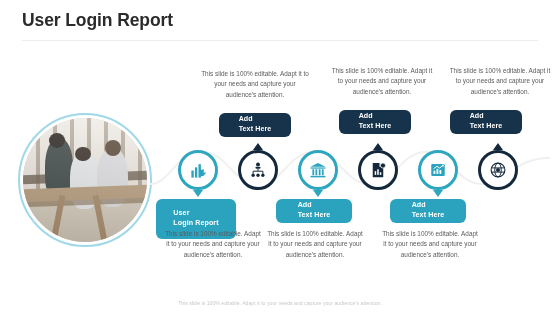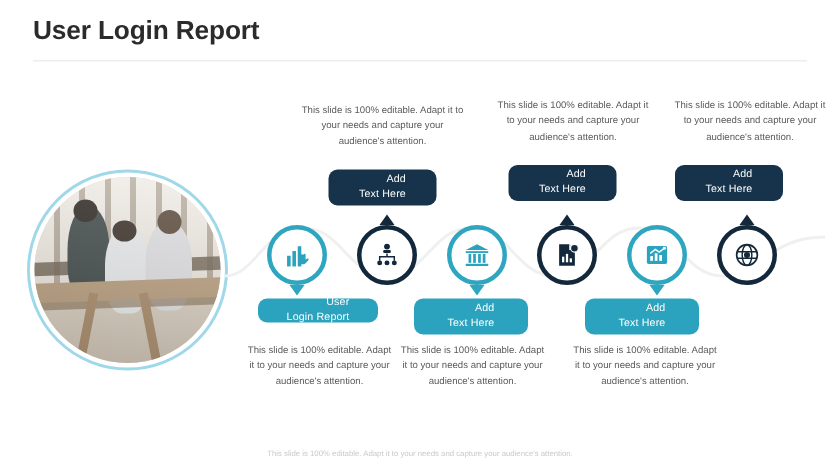--- a/index.html
+++ b/index.html
@@ -130,23 +130,23 @@
     color: #5b5b5b;
     text-align: center;
   }
 
   
   .pill {
     position: absolute;
     border-radius: 6px;
     color: #ffffff;
     font-size: 7.1px;
-    font-weight: normal;
+    font-weight: bold;
     line-height: 1.35;
-    text-align: right;
+    text-align: left;
     display: flex;
     align-items: center;
     justify-content: center;
     white-space: pre-line;
     letter-spacing: .1px;
   }
   .pill.navy { background: #16334b; }
   .pill.teal { background: #2ba3bf; }
 
   
@@ -276,21 +276,21 @@
   <div class="pill navy" style="left:339px; top:110px; width:72px; height:24px;">Add
 Text Here</div>
 
   <div class="blurb" style="left:448px; top:66px; width:104px;">This slide is 100%
 editable. Adapt it to your
 needs and capture your
 audience's attention.</div>
   <div class="pill navy" style="left:450px; top:110px; width:72px; height:24px;">Add
 Text Here</div>
 
-  <div class="pill teal" style="left:172px; top:199px; width:80px; height:16px;">User
+  <div class="pill teal" style="left:156px; top:199px; width:80px; height:40px;">User
 Login Report</div>
   <div class="blurb" style="left:163px; top:229px; width:100px;">This slide is 100%
 editable. Adapt it to your
 needs and capture your
 audience's attention.</div>
 
   <div class="pill teal" style="left:276px; top:199px; width:76px; height:24px;">Add
 Text Here</div>
   <div class="blurb" style="left:265px; top:229px; width:100px;">This slide is 100%
 editable. Adapt it to your

